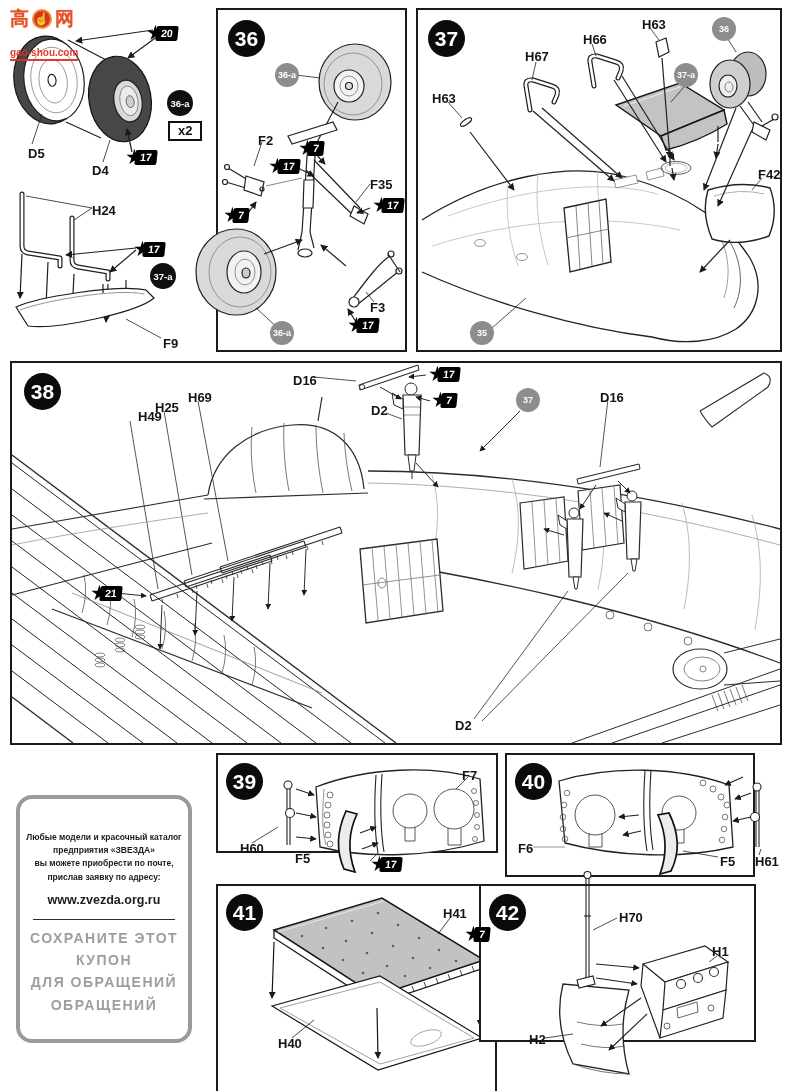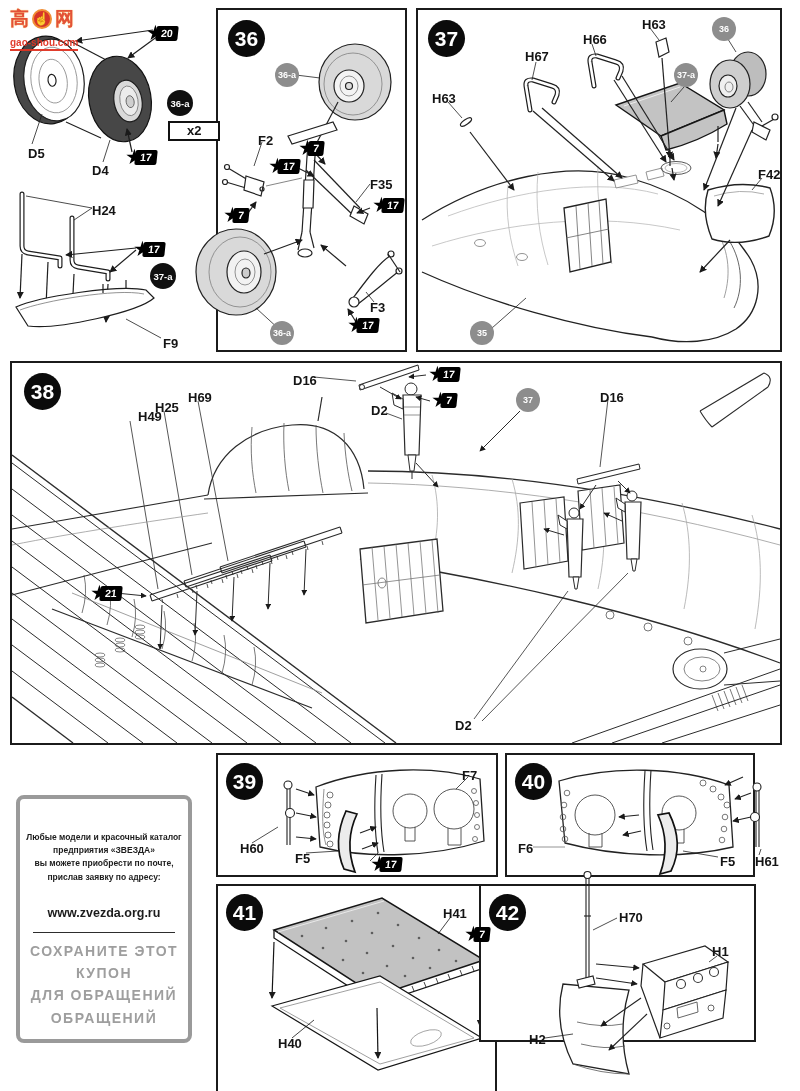--- a/index.html
+++ b/index.html
@@ -13,36 +13,36 @@
             font-size:21px;font-weight:bold;display:flex;align-items:center;justify-content:center;z-index:4}
   .gray-ref{position:absolute;width:24px;height:24px;border-radius:50%;background:#8d8d8d;color:#fff;
             font-weight:bold;font-size:9px;display:flex;align-items:center;justify-content:center;z-index:4}
   .black-ref{position:absolute;width:26px;height:26px;border-radius:50%;background:#101010;color:#fff;
             font-weight:bold;font-size:9.5px;display:flex;align-items:center;justify-content:center;z-index:4}
   .star-badge{position:absolute;display:flex;align-items:center;height:16px;z-index:5}
   .star-badge .star{color:#000;font-size:21px;line-height:16px;margin-right:-9px}
   .star-badge .tag{position:relative;background:#000;color:#fff;font-size:10.5px;font-weight:bold;
             padding:1px 5px 2px;border-radius:2px;transform:skewX(-6deg)}
   .x2box{position:absolute;border:2px solid #111;background:#fff;font-size:13px;font-weight:bold;
-            padding:0 17px 1px;z-index:4}
+            padding:0 8px 1px;z-index:4}
   .loose{position:absolute;left:8px;top:22px;width:200px;height:335px}
   
   .wm{position:absolute;left:10px;top:6px;z-index:9;opacity:.95}
   .wm-row{display:flex;align-items:center;gap:3px}
   .wm-char{font-size:19px;font-weight:bold;color:#e2482f;text-shadow:0 0 1px #f5a623}
   .wm-gear{width:20px;height:20px;border-radius:50%;background:#d42a1e;color:#fff;display:flex;
            align-items:center;justify-content:center;font-size:12px;border:2px solid #f0882a}
   .wm-domain{font-size:10px;font-weight:bold;color:#e03322;border-bottom:2px solid #e03322;
-           display:inline-block;line-height:1.2;margin-top:5px}
+           display:inline-block;line-height:1.2;margin-top:15px}
   
   .coupon{position:absolute;left:16px;top:795px;width:176px;height:248px;border:4px solid #9a9a9a;
-          border-radius:8px;background:#fff;text-align:center;color:#1c1c1c;z-index:3}
+          border-radius:16px;background:#fff;text-align:center;color:#1c1c1c;z-index:3}
   .coupon .intro{margin-top:32px;font-size:8.5px;font-weight:600;line-height:1.55}
   .coupon .addr{margin-top:9px;font-size:12px;font-weight:bold;line-height:1.3}
-  .coupon .site{margin-top:22px;font-size:12.5px;font-weight:bold}
+  .coupon .site{margin-top:9px;font-size:12.5px;font-weight:bold}
   .coupon .divider{margin:12px auto 7px;width:84%;border-top:1.5px solid #2d2d2d}
   .coupon .keep{font-size:14px;font-weight:bold;color:#9e9e9e;letter-spacing:1.5px;line-height:1.6}
 </style>
 </head>
 <body>
 
 <div class="page">
 
   <div class="wm">
     <div class="wm-row">
@@ -499,21 +499,21 @@
     </div>
     <div class="site">www.zvezda.org.ru</div>
     <div class="divider"></div>
     <div class="keep">
       <div>СОХРАНИТЕ ЭТОТ КУПОН</div>
       <div>ДЛЯ ОБРАЩЕНИЙ</div>
       <div>ОБРАЩЕНИЙ</div>
     </div>
   </div>
 
-  <div class="box" style="left:216px;top:753px;width:282px;height:124px">
+  <div class="box" style="left:216px;top:753px;width:282px;height:100px">
     <svg width="278" height="120" viewBox="0 0 278 120">
       <defs>
           <marker id="mk39" viewBox="0 0 8 8" refX="7" refY="4" markerWidth="6" markerHeight="6" orient="auto-start-reverse">
             <path d="M0,0L8,4L0,8z" fill="#1a1a1a"></path>
           </marker>
         </defs>
       <g stroke="#222" fill="none" stroke-width="1.1">
         <line x1="69" y1="26" x2="69" y2="90"></line>
           <line x1="72" y1="26" x2="72" y2="90"></line>
         <circle cx="70" cy="30" r="4" fill="#fff"></circle>

